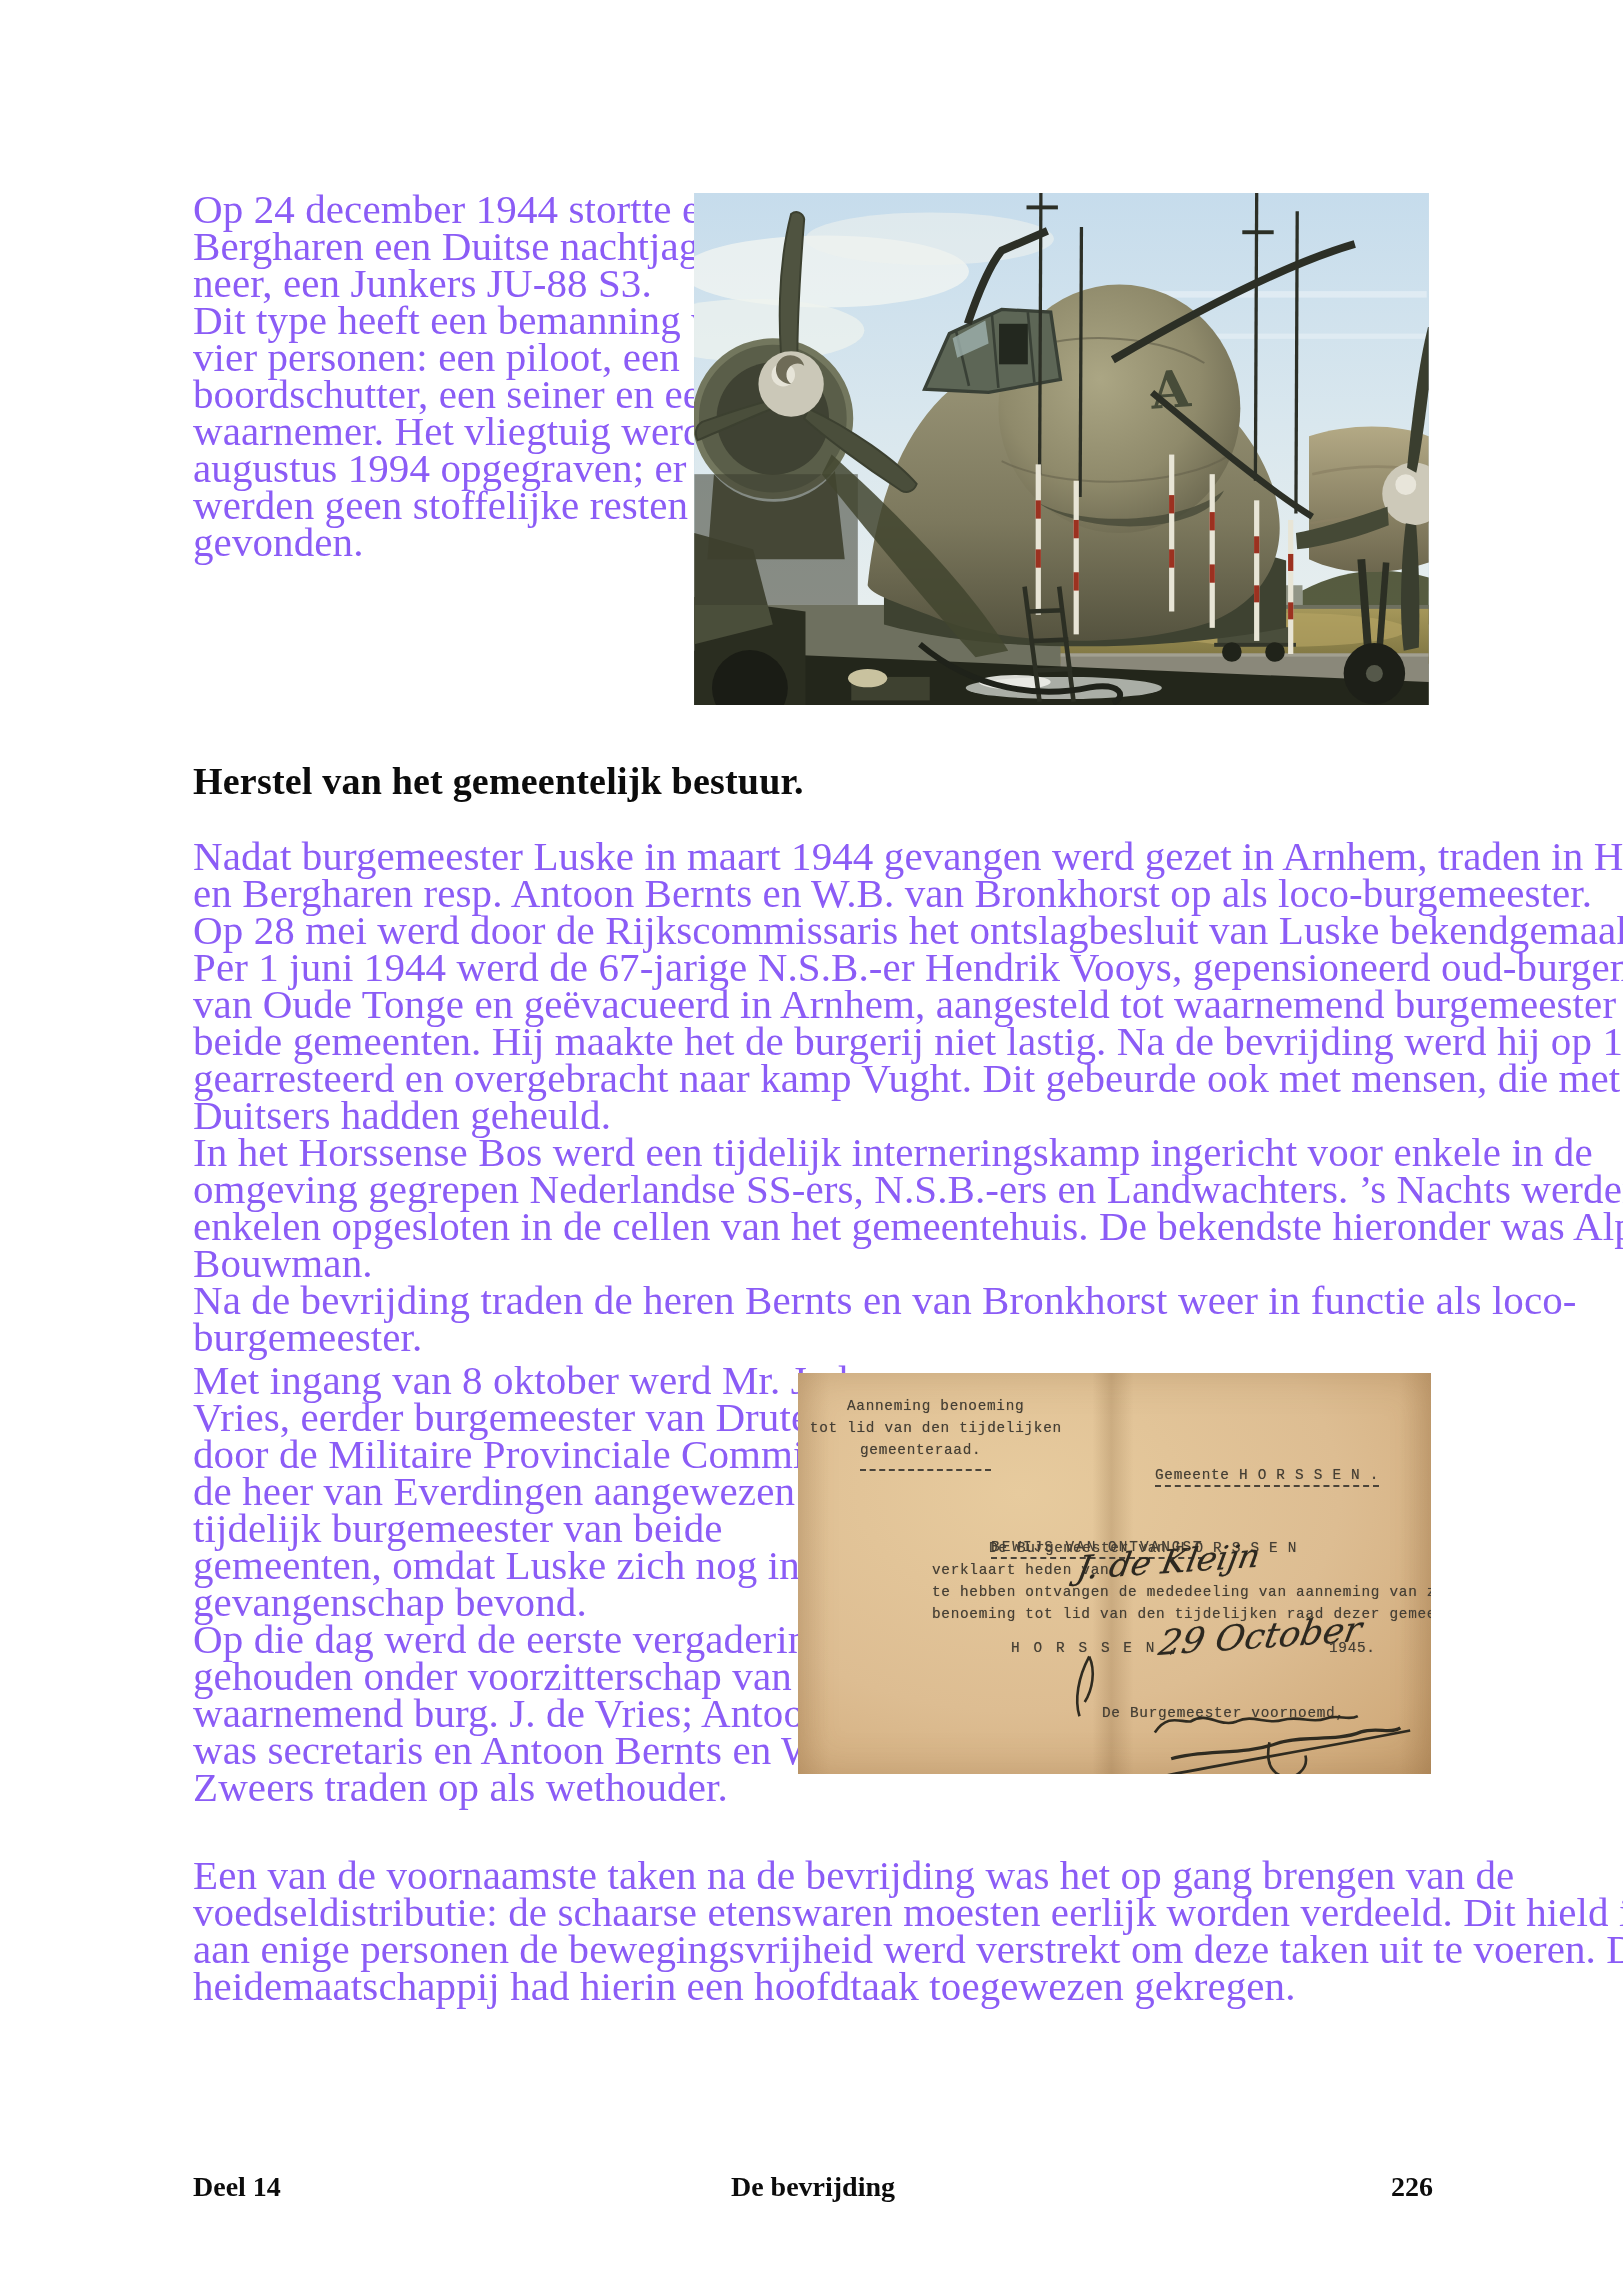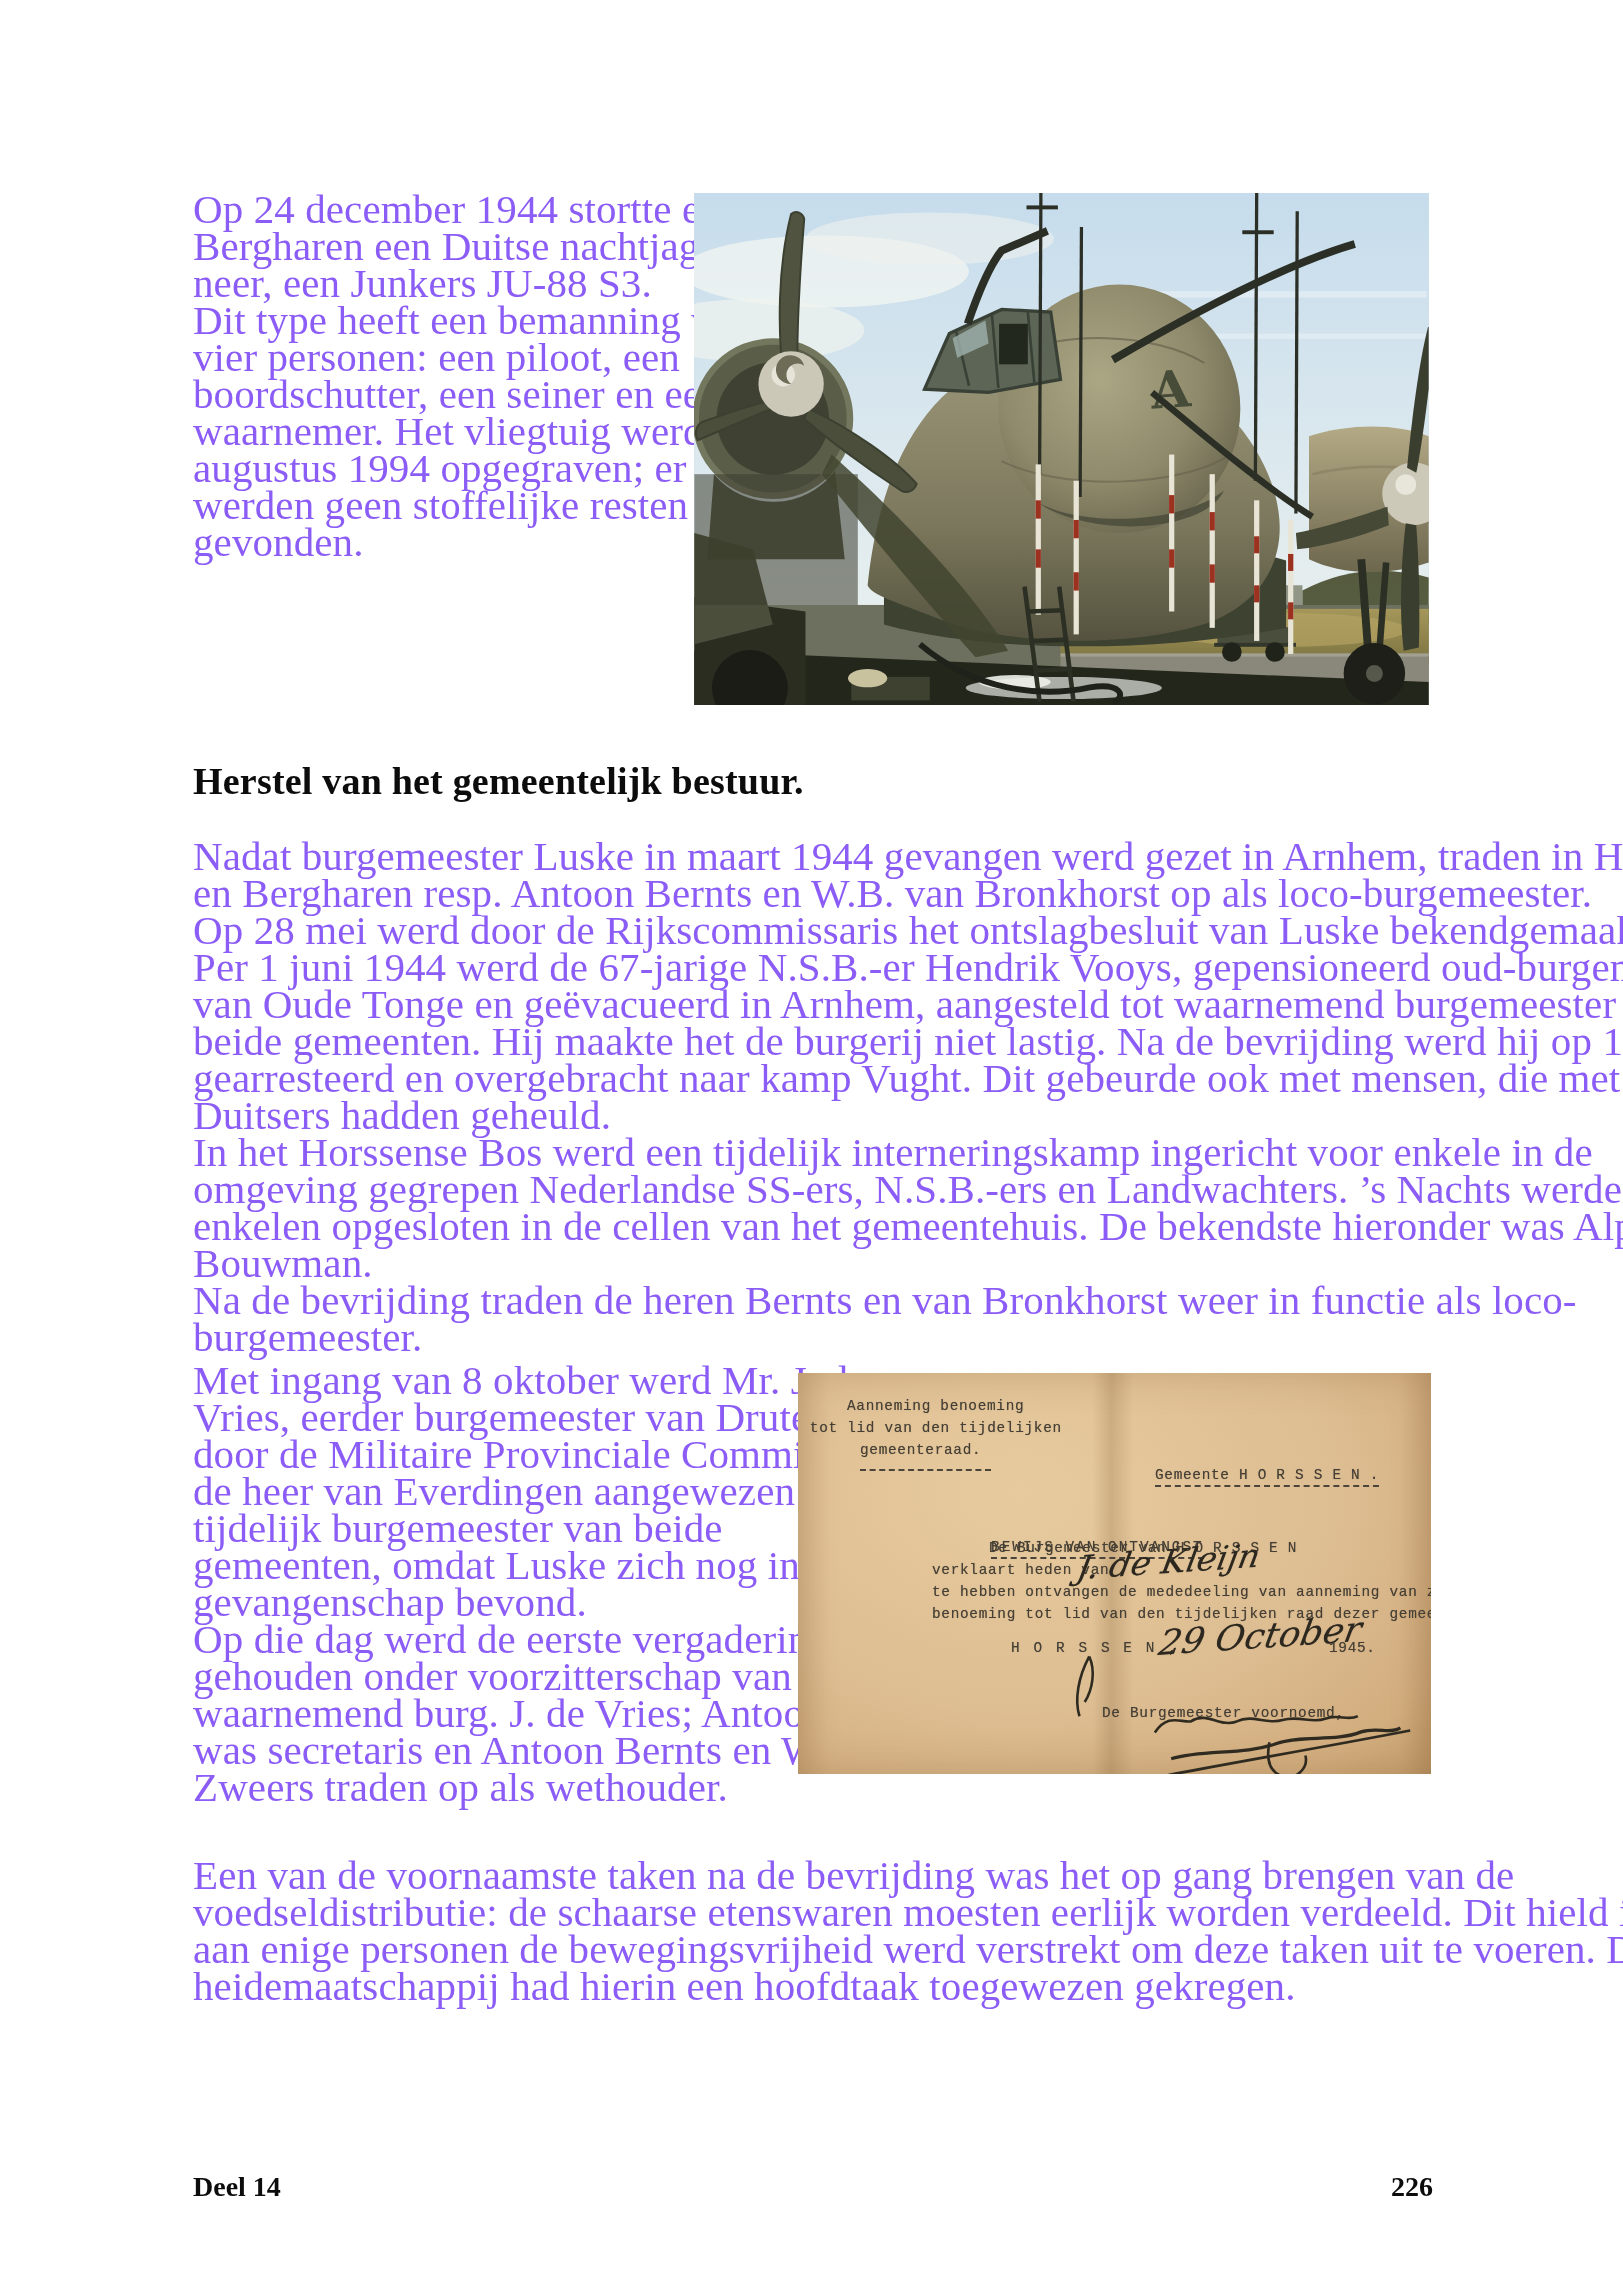--- a/index.html
+++ b/index.html
@@ -300,17 +300,18 @@
     </svg>
   </div>
 
   <div id="para2-block" class="serif-block">Een van de voornaamste taken na de bevrijding was het op gang brengen van de
 voedseldistributie: de schaarse etenswaren moesten eerlijk worden verdeeld. Dit hield in, dat
 aan enige personen de bewegingsvrijheid werd verstrekt om deze taken uit te voeren. De
 heidemaatschappij had hierin een hoofdtaak toegewezen gekregen.</div>
 
   <div id="footer">
     <span class="f-left">Deel 14</span>
+    <span class="f-center">De bevrijding</span>
     <span class="f-right">226</span>
   </div>
 
 </div>
 
 
 </body></html>

